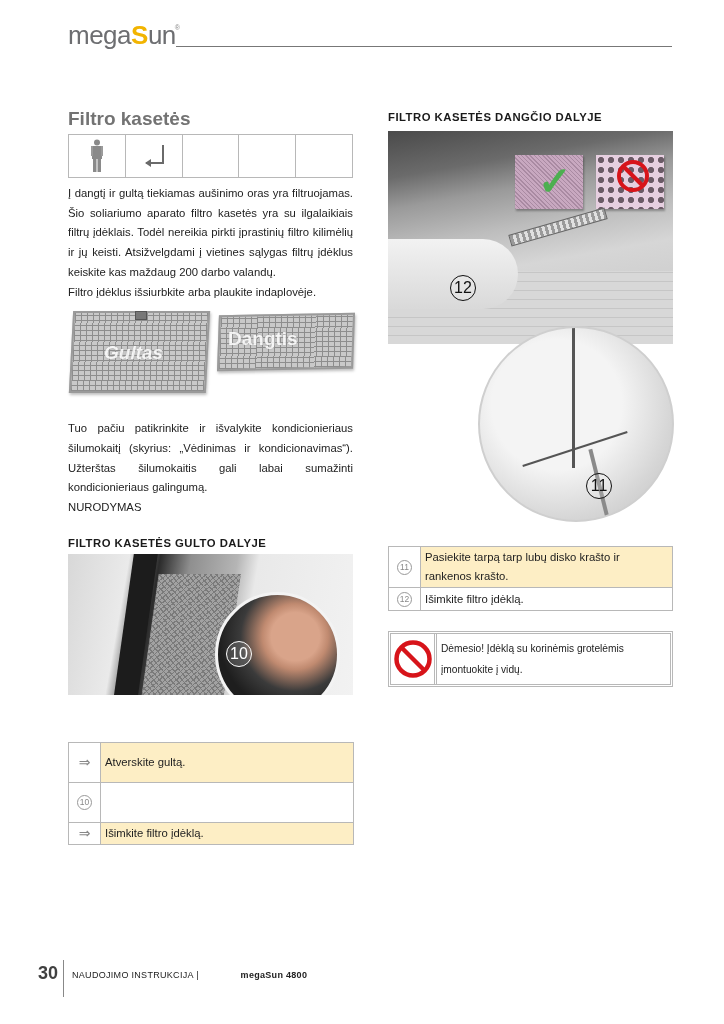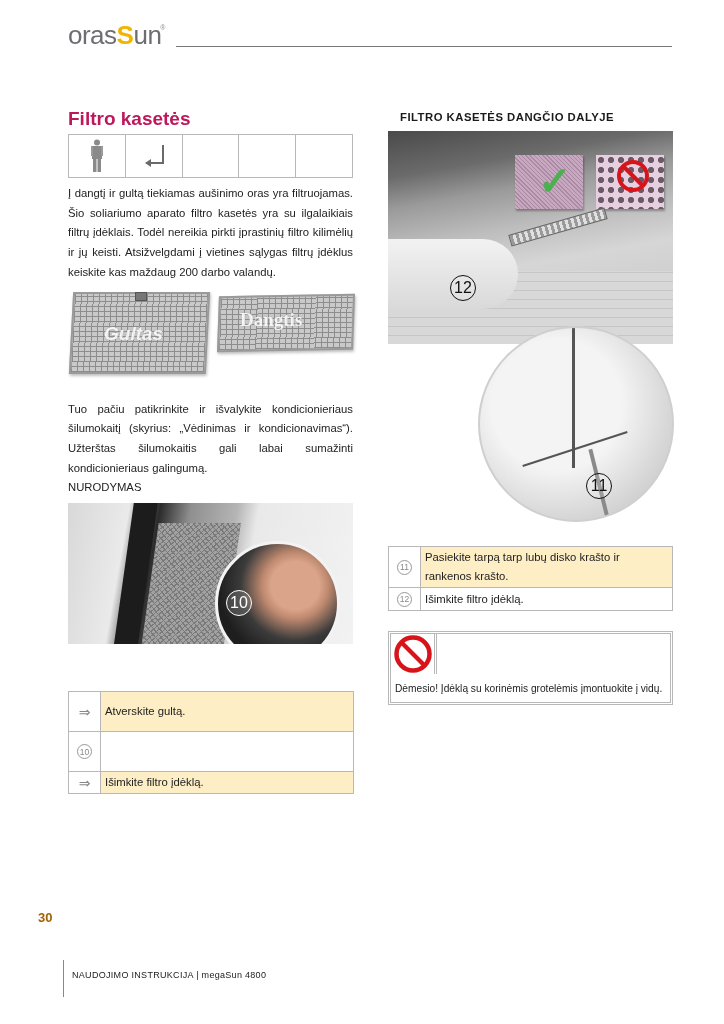--- a/index.html
+++ b/index.html
@@ -7,39 +7,39 @@
   body { position: relative; font-family: "Liberation Sans", sans-serif; color: #1a1a1a; }
 
   
   .logo { position: absolute; left: 68px; top: 20px; font-family: "Liberation Sans", sans-serif; font-size: 26px; letter-spacing: -0.5px; color: #6d6e71; font-weight: normal; }
   .logo .sun-s { color: #f2b400; font-weight: bold; }
   .logo .reg { font-size: 7px; vertical-align: top; position: relative; top: 4px; margin-left: -1px; color: #8a8a8a; }
   .header-rule { position: absolute; left: 176px; top: 46px; width: 496px; height: 1px; background: #777; }
 
   
   .left-col { position: absolute; left: 68px; top: 108px; width: 285px; }
-  .page-title { color: #be185d; font-size: 19px; font-weight: bold; height: 24px; }
+  .page-title { color: #737373; font-size: 19px; font-weight: bold; height: 24px; }
   .icon-table { display: flex; border: 1px solid #b8b8b8; height: 44px; margin-top: 2px; }
   .icon-cell { flex: 1; border-right: 1px solid #b8b8b8; display: flex; align-items: center; justify-content: center; }
   .icon-cell:last-child { border-right: none; }
 
   .body-text { font-size: 11.3px; line-height: 19.7px; text-align: justify; color: #222; }
   .intro { margin-top: 6px; }
 
   .filter-photo { position: relative; height: 92px; margin-top: 6px; }
   .grid-panel { position: absolute; border: 2px solid #9a9a9a; background-color: #c9c9c9;
      background-image:
        repeating-linear-gradient(90deg, #8d8d8d 0 1px, transparent 1px 6px),
        repeating-linear-gradient(0deg, #8d8d8d 0 1px, transparent 1px 5px);
      box-shadow: 1px 2px 3px rgba(0,0,0,0.25); }
   .grid-panel.gultas { left: 3px; top: 3px; width: 137px; height: 82px; transform: skewX(-3deg); }
   .grid-panel.dangtis { left: 150px; top: 6px; width: 136px; height: 56px; transform: skewX(-3deg) rotate(-1deg); }
   .grid-label { position: absolute; color: #fff; font-weight: bold; font-size: 19px; opacity: 0.85; text-shadow: 0 0 2px #999; }
   .grid-label.gultas { left: 36px; top: 34px; font-style: italic; }
-  .grid-label.dangtis { left: 172px; top: 20px; font-family: Liberation Serif, serif; }
+  .grid-label.dangtis { left: 160px; top: 20px; }
   .handle-tab { position: absolute; left: 67px; top: 3px; width: 12px; height: 9px; background: #777; border: 1px solid #555; }
 
   .p2 { margin-top: 5px; }
   .p-gap { height: 19px; }
   .section-heading { font-size: 11.3px; font-weight: bold; letter-spacing: 0.5px; color: #1a1a1a; }
   .gulto-heading { margin-top: 19px; }
 
   .photo { position: relative; overflow: hidden; background: #9e9e9e; }
   .photo-gulto { margin-top: 5px; width: 285px; height: 141px; background: linear-gradient(100deg, #d8d8d8 0%, #eaeaea 20%, #777 25%, #2b2b2b 30%, #8f8f8f 40%, #b5b5b5 55%, #e9e9e9 62%, #f2f2f2 100%); }
   .mesh { position: absolute; left: 82px; top: 20px; width: 82px; height: 125px; transform: skewX(-8deg);
@@ -57,21 +57,21 @@
   .step-icon { width: 32px; border-right: 1px solid #b8b8b8; display: flex; align-items: center; justify-content: center; color: #888; font-size: 14px; background: #fff; }
   .step-text { flex: 1; padding: 4px 4px; display: flex; align-items: center; font-size: 11.3px; line-height: 19px; color: #222; }
   .step-text.hl { background: #fdeec5; }
   .step-row.tall { height: 40px; }
   .step-row.short { height: 21px; }
 
   .circled { display: inline-flex; width: 15px; height: 15px; border: 1px solid #999; border-radius: 50%; align-items: center; justify-content: center; font-size: 8.5px; color: #888; }
 
   
   .right-col { position: absolute; left: 388px; top: 111px; width: 285px; }
-  .dangtis-heading { height: 18px; margin-left: 12px; }
+  .dangtis-heading { height: 18px; }
   .photo-dangtis { margin-top: 2px; width: 285px; height: 213px;
      background: linear-gradient(170deg, #4a4a4a 0%, #6b6b6b 18%, #9a9a9a 30%, #bdbdbd 45%, #d6d6d6 60%, #cfcfcf 75%, #a9a9a9 100%); }
   .stripes { position: absolute; left: 0; right: 0; top: 140px; height: 73px;
      background: repeating-linear-gradient(0deg, #d8d8d8 0 8px, #c6c6c6 8px 9px); }
   .arm { position: absolute; left: 0; top: 108px; width: 130px; height: 70px; background: linear-gradient(180deg, #f2f2f2, #d9d9d9); border-radius: 0 40px 40px 0; }
   .rail { position: absolute; left: 120px; top: 90px; width: 100px; height: 12px; background: repeating-linear-gradient(90deg, #9a9a9a 0 3px, #e0e0e0 3px 6px); border: 1px solid #666; transform: rotate(-16deg); }
   .tile { position: absolute; top: 24px; width: 68px; height: 54px; box-shadow: 1px 2px 2px rgba(0,0,0,0.3); }
   .tile.good { left: 127px; background-color: #c8a8c0; background-image: repeating-linear-gradient(45deg, #a98aa2 0 1px, transparent 1px 3px); }
   .tile.bad { left: 208px; background-color: #e6cfe0; background-image: radial-gradient(#6a5a66 40%, transparent 45%); background-size: 10px 10px; }
   .check { position: absolute; left: 150px; top: 30px; font-size: 40px; color: #4caf50; font-weight: bold; line-height: 40px; }
@@ -79,35 +79,35 @@
   .callout-12 { left: 62px; top: 144px; }
 
   .big-circle { position: absolute; left: 90px; top: 215px; width: 196px; height: 196px; background: radial-gradient(circle at 40% 40%, #f4f4f4 0 40%, #d6d6d6 70%, #bdbdbd 100%); border: 2px solid #cfcfcf; }
   .diagram-line { position: absolute; background: #555; }
   .callout-11 { left: 198px; top: 362px; }
 
   .steps-r { margin-top: 202px; border: 1px solid #b8b8b8; width: 285px; }
   .step-row.r1 { height: 41px; }
   .step-row.r2 { height: 22px; }
 
-  .warning-box { margin-top: 20px; border: 3px double #b8b8b8; width: 285px; display: flex; height: 74px; flex-direction: column; }
+  .warning-box { margin-top: 20px; border: 3px double #b8b8b8; width: 285px; display: flex; height: 56px; }
   .warn-icon { width: 46px; border-right: 3px double #b8b8b8; display: flex; align-items: center; justify-content: center; }
   .warn-text { flex: 1; padding: 4px 4px; font-size: 10.2px; line-height: 21px; color: #222; display: flex; align-items: center; }
 
   
-  .page-num { position: absolute; left: 38px; top: 910px; font-size: 13px; font-weight: bold; color: #a16207; }
+  .page-num { position: absolute; left: 38px; top: 963px; font-size: 18px; font-weight: bold; color: #404040; }
   .footer-rule { position: absolute; left: 63px; top: 960px; width: 1px; height: 37px; background: #888; }
   .footer-text { position: absolute; left: 72px; top: 970px; font-size: 9px; letter-spacing: 0.3px; color: #222; }
-  .footer-text b { font-weight: normal; }
+  .footer-text b { font-weight: bold; margin-left: 39px; }
 </style>
 </head>
 <body>
 
 <div class="logo">
-  <span>oras</span><span class="sun-s">S</span><span>un</span><span class="reg">®</span>
+  <span>mega</span><span class="sun-s">S</span><span>un</span><span class="reg">®</span>
 </div>
 <div class="header-rule"></div>
 
 <div class="left-col">
   <div class="page-title">Filtro kasetės</div>
 
   <div class="icon-table">
     <div class="icon-cell">
       <svg width="14" height="34" viewBox="0 0 14 34">
         <circle cx="7" cy="3.5" r="3" fill="#8a8a8a"></circle>
@@ -123,33 +123,35 @@
         <path d="M22 2 V20 H5" fill="none" stroke="#6a6a6a" stroke-width="2"></path>
         <path d="M4 20 L10 16 L10 24 Z" fill="#6a6a6a"></path>
       </svg>
     </div>
     <div class="icon-cell"></div>
     <div class="icon-cell"></div>
     <div class="icon-cell"></div>
   </div>
 
   <p class="body-text intro">Į dangtį ir gultą tiekiamas aušinimo oras yra filtruojamas. Šio soliariumo aparato filtro kasetės yra su ilgalaikiais filtrų įdėklais. Todėl nereikia pirkti įprastinių filtro kilimėlių ir jų keisti. Atsižvelgdami į vietines sąlygas filtrų įdėklus keiskite kas maždaug 200 darbo valandų.</p>
+  <p class="body-text">Filtro įdėklus išsiurbkite arba plaukite indaplovėje.</p>
 
   <div class="filter-photo">
     <div class="grid-panel gultas"></div>
     <div class="handle-tab"></div>
     <div class="grid-panel dangtis"></div>
     <span class="grid-label gultas">Gultas</span>
     <span class="grid-label dangtis">Dangtis</span>
   </div>
 
   <div class="p-gap"></div>
   <p class="body-text">Tuo pačiu patikrinkite ir išvalykite kondicionieriaus šilumokaitį (skyrius: „Vėdinimas ir kondicionavimas“). Užterštas šilumokaitis gali labai sumažinti kondicionieriaus galingumą.</p>
   <p class="body-text">NURODYMAS</p>
 
+  <div class="section-heading gulto-heading">FILTRO KASETĖS GULTO DALYJE</div>
 
   <div class="photo photo-gulto">
     <div class="black-bar"></div>
     <div class="mesh"></div>
     <div class="zoom-circle zoom-gulto">
       <div class="callout-num callout-10">10</div>
     </div>
   </div>
 
   <div class="steps">

